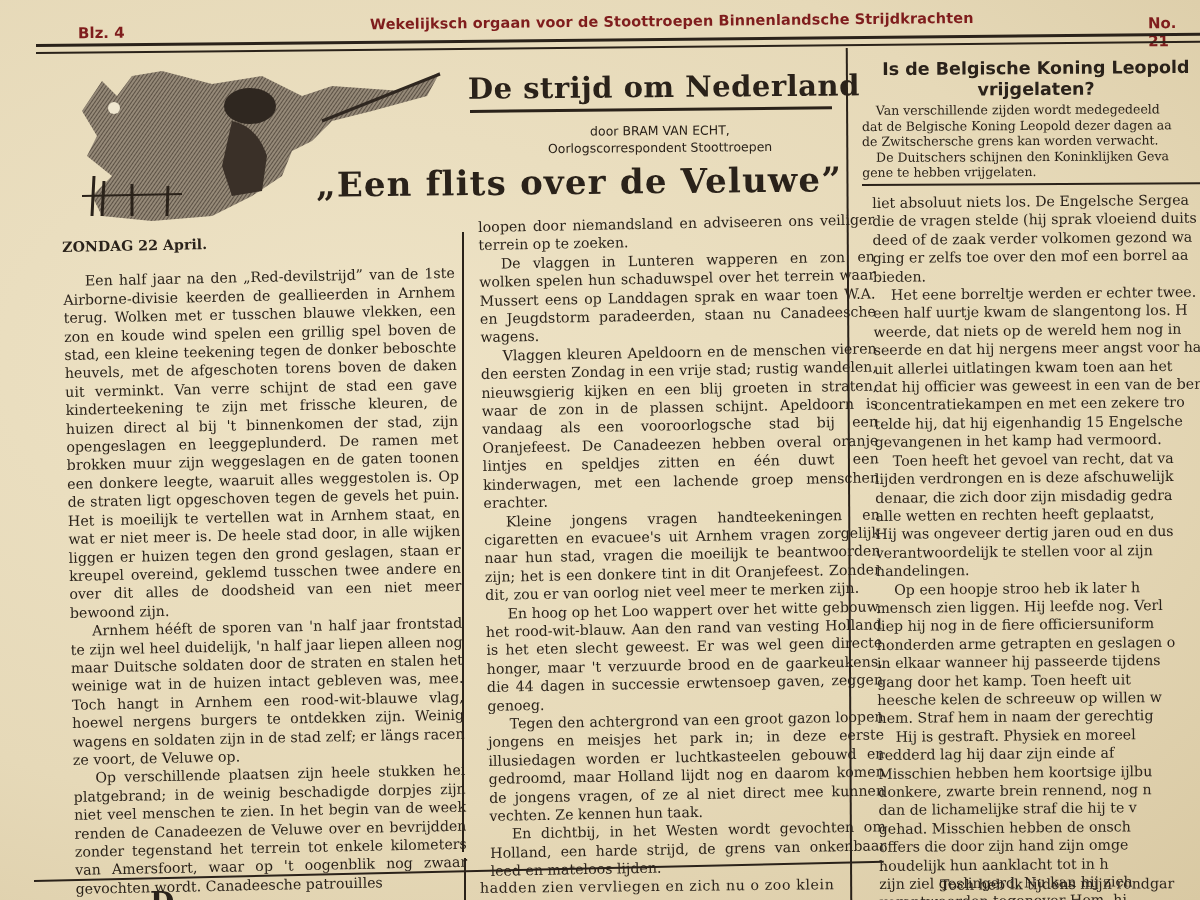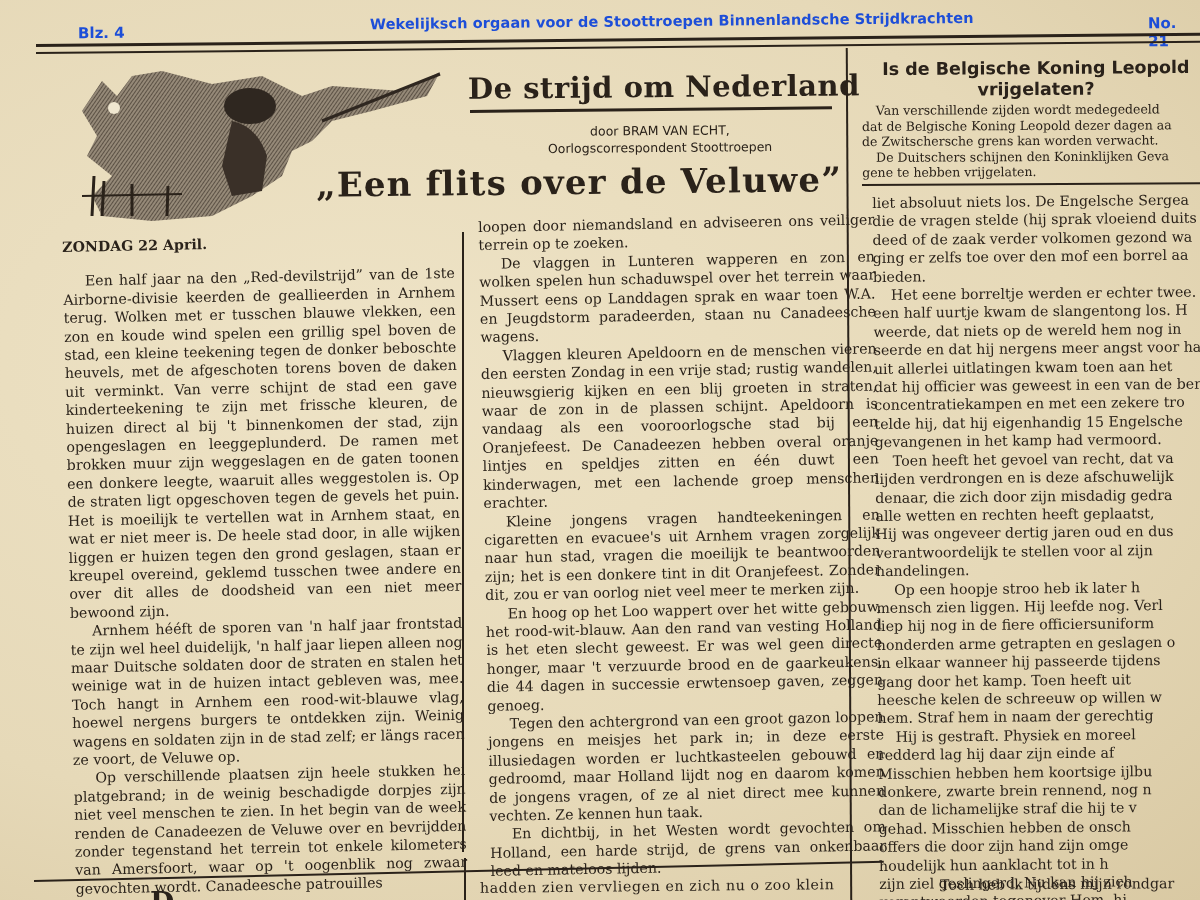--- a/index.html
+++ b/index.html
@@ -7,21 +7,21 @@
     width: 1200px; height: 900px; overflow: hidden;
     background: #e8dcbd;
     background-image: radial-gradient(ellipse at 30% 40%, #eee3c6 0%, #e6d9b8 60%, #d9c9a3 100%);
     font-family: "DejaVu Serif", serif;
     color: #2a221a;
     position: relative;
   }
   .masthead {
     position: absolute; left: 0; top: 0; width: 1200px; height: 56px;
     font-family: "DejaVu Sans", sans-serif; font-weight: bold;
-    color: #1d4ed8;
+    color: #7f1d1d;
   }
   .masthead .page-no { position: absolute; left: 78px; top: 24px; font-size: 15px; transform: rotate(-0.6deg); }
   .masthead .tagline { position: absolute; left: 370px; top: 13px; font-size: 14.5px; letter-spacing: 0.1px; transform: rotate(-0.6deg); }
   .masthead .issue-no { position: absolute; left: 1148px; top: 14px; font-size: 15px; transform: rotate(-0.6deg); }
   .rule-top1 { position: absolute; left: 36px; top: 44px; width: 1170px; height: 3px; background: #2a221a; transform: rotate(-0.55deg); transform-origin: left center; }
   .rule-top2 { position: absolute; left: 36px; top: 52px; width: 1170px; height: 2px; background: #2a221a; transform: rotate(-0.55deg); transform-origin: left center; }
 
   .illustration { position: absolute; left: 72px; top: 66px; width: 372px; height: 160px; }
 
   .title-nl {

